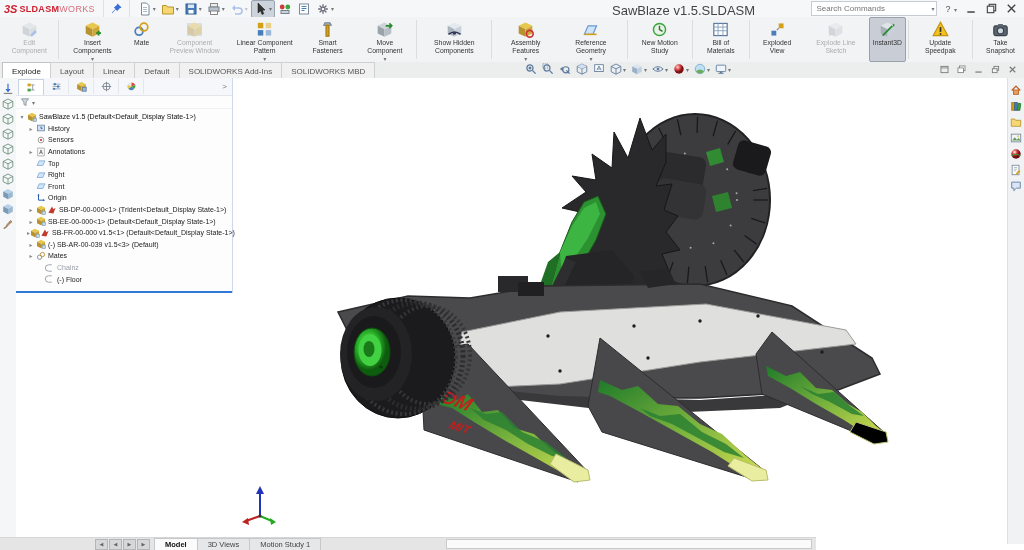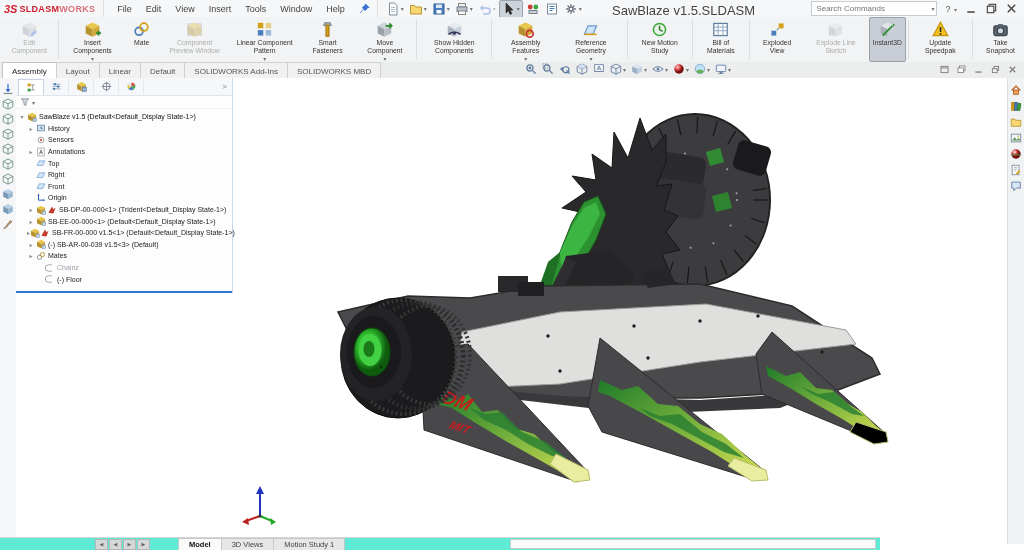--- a/index.html
+++ b/index.html
@@ -2,21 +2,21 @@
 <html><head>
 <meta charset="utf-8">
 <style>
   html,body{margin:0;padding:0;background:#fff;}
   #app{position:relative;width:1024px;height:550px;font-family:"Liberation Sans",sans-serif;overflow:hidden;background:#fff;color:#333;user-select:none;}
   
   #titlebar{position:absolute;left:0;top:0;width:1024px;height:17px;background:#f6f7f8;border-bottom:1px solid #e3e3e3;display:flex;align-items:center;font-size:9px;}
   #brand{display:flex;align-items:baseline;padding:0 8px 0 4px;border-right:1px solid #e0e0e0;height:100%;align-items:center;}
   #brand .dsmark{color:#cf2030;font-weight:bold;font-style:italic;font-size:11px;margin-right:2px;}
   #brand .solid{color:#cf2030;font-weight:bold;letter-spacing:.3px;}
-  #brand .works{color:#d9707a;letter-spacing:.3px;font-weight:bold;}
+  #brand .works{color:#d9707a;letter-spacing:.3px;}
   #menubar{display:flex;height:100%;align-items:center;margin-left:6px;}
   .menu-item{padding:0 7px;height:100%;display:flex;align-items:center;color:#444;cursor:default;}
   #pinwrap{margin:0 6px;display:flex;align-items:center;}
   #qat{display:flex;align-items:center;border-left:1px solid #e0e0e0;padding-left:6px;height:100%;}
   .qat{display:flex;align-items:center;padding:1px 2px;margin-right:1px;border-radius:2px;}
   .qat.active{background:#cdd3da;border:1px solid #9aa4b0;}
   .qat.disabled{opacity:.4;}
   .caret{font-size:6px;color:#777;margin-left:1px;}
   .ic{display:inline-block;vertical-align:middle;line-height:0;}
   .ic svg{display:block;}
@@ -57,47 +57,38 @@
   .trow{display:flex;align-items:center;height:11.6px;white-space:nowrap;}
   .trow .arrow{width:8px;text-align:center;font-size:6px;color:#888;}
   .trow .ticon{width:11px;display:flex;justify-content:center;}
   .trow .tlabel{margin-left:2px;}
   .trow.grayed .tlabel{color:#9aa0a6;}
   .trow.root .tlabel{color:#111;}
   #fmsplit{position:absolute;left:0;bottom:0;width:216px;height:2px;background:#2f78d6;}
   
   #taskpane{position:absolute;right:0;top:78px;width:16px;height:460px;background:#f1f2f4;border-left:1px solid #dddee0;display:flex;flex-direction:column;align-items:center;padding-top:6px;gap:4px;}
   
-  #bottombar{position:absolute;left:0;bottom:0;width:880px;height:12px;background:#5eead4;border-top:1px solid #d5d6d8;font-size:7.5px;display:flex;align-items:stretch;gap:24px;}
+  #bottombar{position:absolute;left:0;bottom:0;width:816px;height:12px;background:#e5e5e5;border-top:1px solid #d5d6d8;font-size:7.5px;display:flex;align-items:stretch;}
   #tabnav{display:flex;margin-left:95px;align-items:center;gap:1px;}
   .navbtn{width:11px;height:9px;background:#d6d7d9;border:1px solid #b4b5b7;color:#666;font-size:5px;display:flex;align-items:center;justify-content:center;}
   .mtab{display:flex;align-items:center;padding:0 10px;border:1px solid #c7c8ca;border-bottom:none;background:#e6e7e9;color:#444;margin-right:-1px;}
   .mtab.active{background:#fbfbfc;color:#111;font-weight:bold;}
   #statusfield{position:absolute;right:4px;bottom:1px;width:364px;height:8px;background:#fafafa;border:1px solid #c9cacc;}
 </style>
 </head>
 <body>
 
 <div id="app">
 
   <div id="titlebar">
     <div id="brand">
       <span class="dsmark">3S</span>
       <span class="solid">SLDASM</span>
       <span class="works">WORKS</span>
     </div>
-    <div id="menubar">
-        <span class="menu-item">File</span>
-        <span class="menu-item">Edit</span>
-        <span class="menu-item">View</span>
-        <span class="menu-item">Insert</span>
-        <span class="menu-item">Tools</span>
-        <span class="menu-item">Window</span>
-        <span class="menu-item">Help</span>
-      </div>
     <span id="pinwrap">
         <span class="ic">
           <svg viewBox="0 0 14 14" width="13" height="13">
             <path d="M8 1.5 12.5 6 10.5 6.6 7.8 9.8 6 8 2.5 12 2 11.5 5.8 7.6 4.2 6 7.2 3.6Z" fill="#3a6fd8"></path>
           </svg>
         </span>
       </span>
     <div id="qat">
         <span class="qat">
           <span class="ic">
@@ -400,21 +391,21 @@
             <rect x="5" y="2.5" width="4" height="2.5" fill="#5a6570"></rect>
             <circle cx="7" cy="8" r="2.6" fill="#cfd8e0" stroke="#39424b"></circle>
           </svg>
         </span>
         <span class="lbl">Take Snapshot</span>
       </div>
     </div>
 
   <div id="tabrow">
     <div id="cmdtabs">
-        <span class="ctab active">Assembly</span>
+        <span class="ctab active">Explode</span>
         <span class="ctab">Layout</span>
         <span class="ctab">Linear</span>
         <span class="ctab">Default</span>
         <span class="ctab">SOLIDWORKS Add-Ins</span>
         <span class="ctab">SOLIDWORKS MBD</span>
       </div>
     <div id="headsup">
         <span class="hicon">
           <span class="ic">
             <svg viewBox="0 0 14 14" width="12" height="12">

